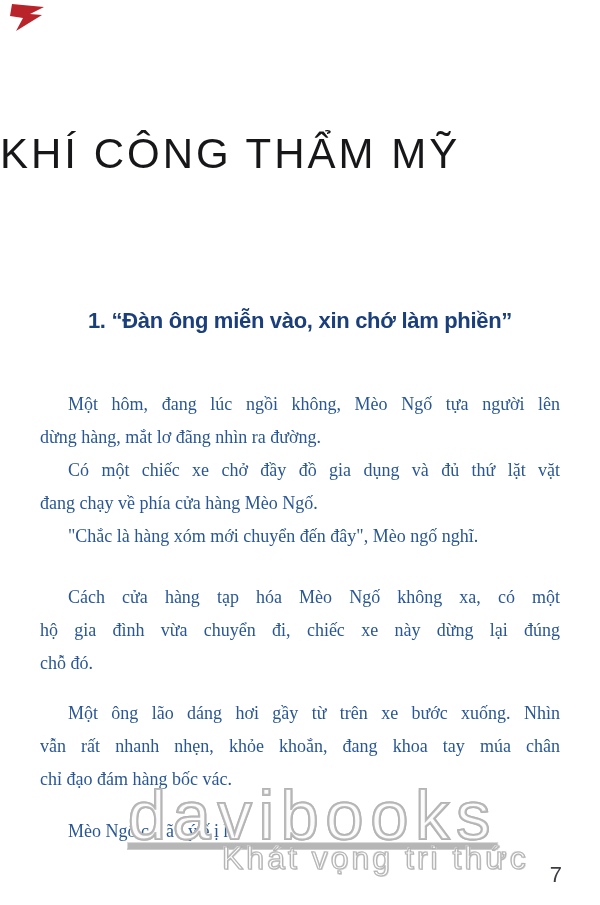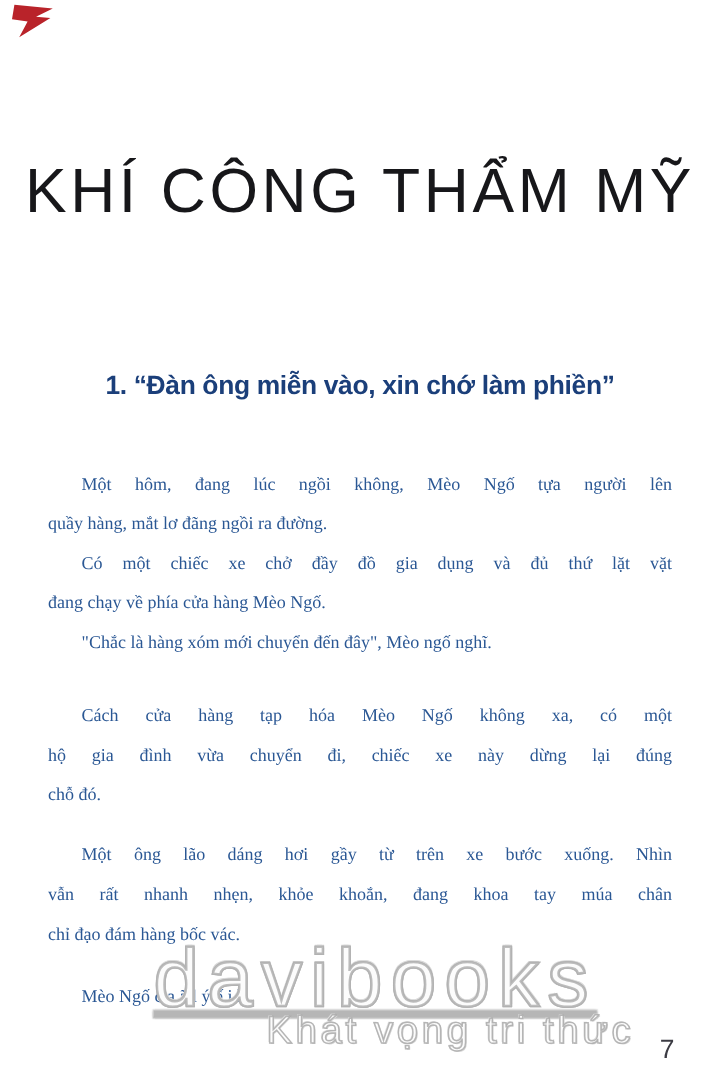--- a/index.html
+++ b/index.html
@@ -10,43 +10,43 @@
     overflow:hidden;
     font-family:"Liberation Serif", serif;
   }
   
   .corner-mark{
     position:absolute;left:8px;top:2px;width:40px;height:32px;
   }
   
   .book-title{
     position:absolute;left:0;top:130px;width:600px;
-    text-align:center;
+    text-align:left;
     font-family:"Liberation Sans", sans-serif;
-    font-size:52px;
+    font-size:42px;
     font-weight:500;
     letter-spacing:3px;
     color:#17171a;
     white-space:nowrap;
   }
   
   .chapter-heading{
     position:absolute;left:20px;top:308px;width:560px;
     text-align:center;
     font-family:"Liberation Sans", sans-serif;
     font-size:22px;
     font-weight:700;
     letter-spacing:-0.3px;
     color:#1b3f7a;
     white-space:nowrap;
   }
   
   .body-text{
     position:absolute;left:40px;top:388px;width:520px;
-    font-size:15px;
+    font-size:18px;
     line-height:33px;
     color:#2a5794;
   }
   .para{margin:0;padding:0;}
   .para:nth-child(4){margin-top:28px;}
   .para:nth-child(5){margin-top:17px;}
   .para:nth-child(6){margin-top:19px;}
   .line{
     text-align:justify;
     text-align-last:justify;
@@ -98,21 +98,21 @@
     <polygon points="4,2 36,5 22,12 34,13 8,29 15,16 2,14" fill="#b9232a"></polygon>
   </svg>
 
   <div class="book-title">KHÍ CÔNG THẨM MỸ</div>
 
   <div class="chapter-heading">1. “Đàn ông miễn vào, xin chớ làm phiền”</div>
 
   <div class="body-text">
       <div class="para">
         <div class="line first">Một hôm, đang lúc ngồi không, Mèo Ngố tựa người lên</div>
-        <div class="line last">quầy hàng, mắt lơ đãng ngồi ra đường.</div>
+        <div class="line last">dừng hàng, mắt lơ đãng nhìn ra đường.</div>
       </div>
       <div class="para">
         <div class="line first">Có một chiếc xe chở đầy đồ gia dụng và đủ thứ lặt vặt</div>
         <div class="line last">đang chạy về phía cửa hàng Mèo Ngố.</div>
       </div>
       <div class="para">
         <div class="line first last">"Chắc là hàng xóm mới chuyển đến đây", Mèo ngố nghĩ.</div>
       </div>
       <div class="para">
         <div class="line first">Cách cửa hàng tạp hóa Mèo Ngố không xa, có một</div>

